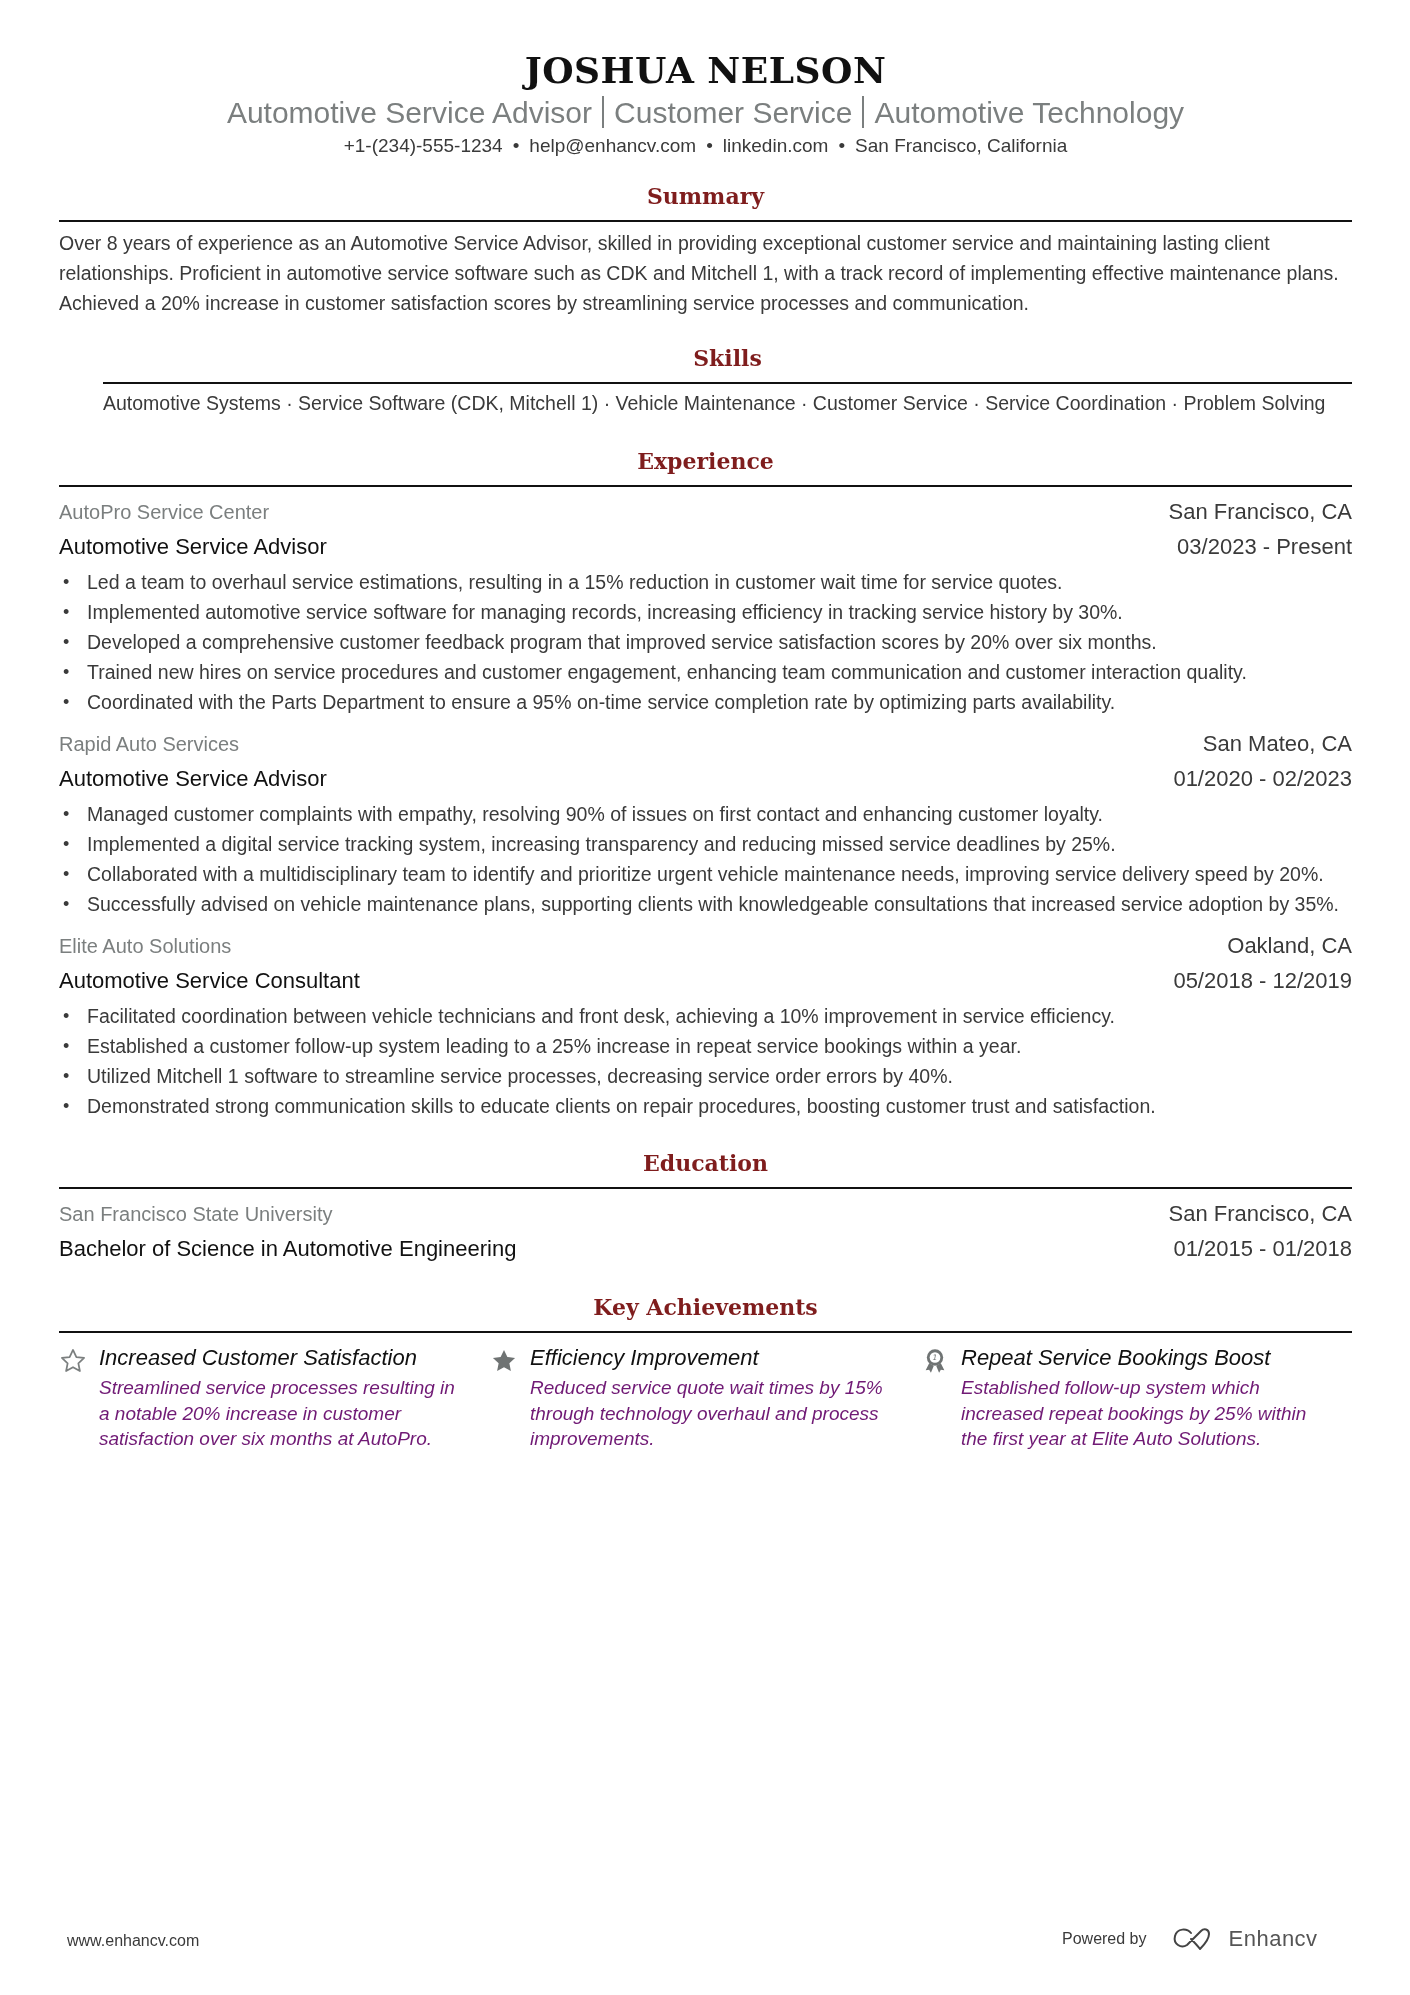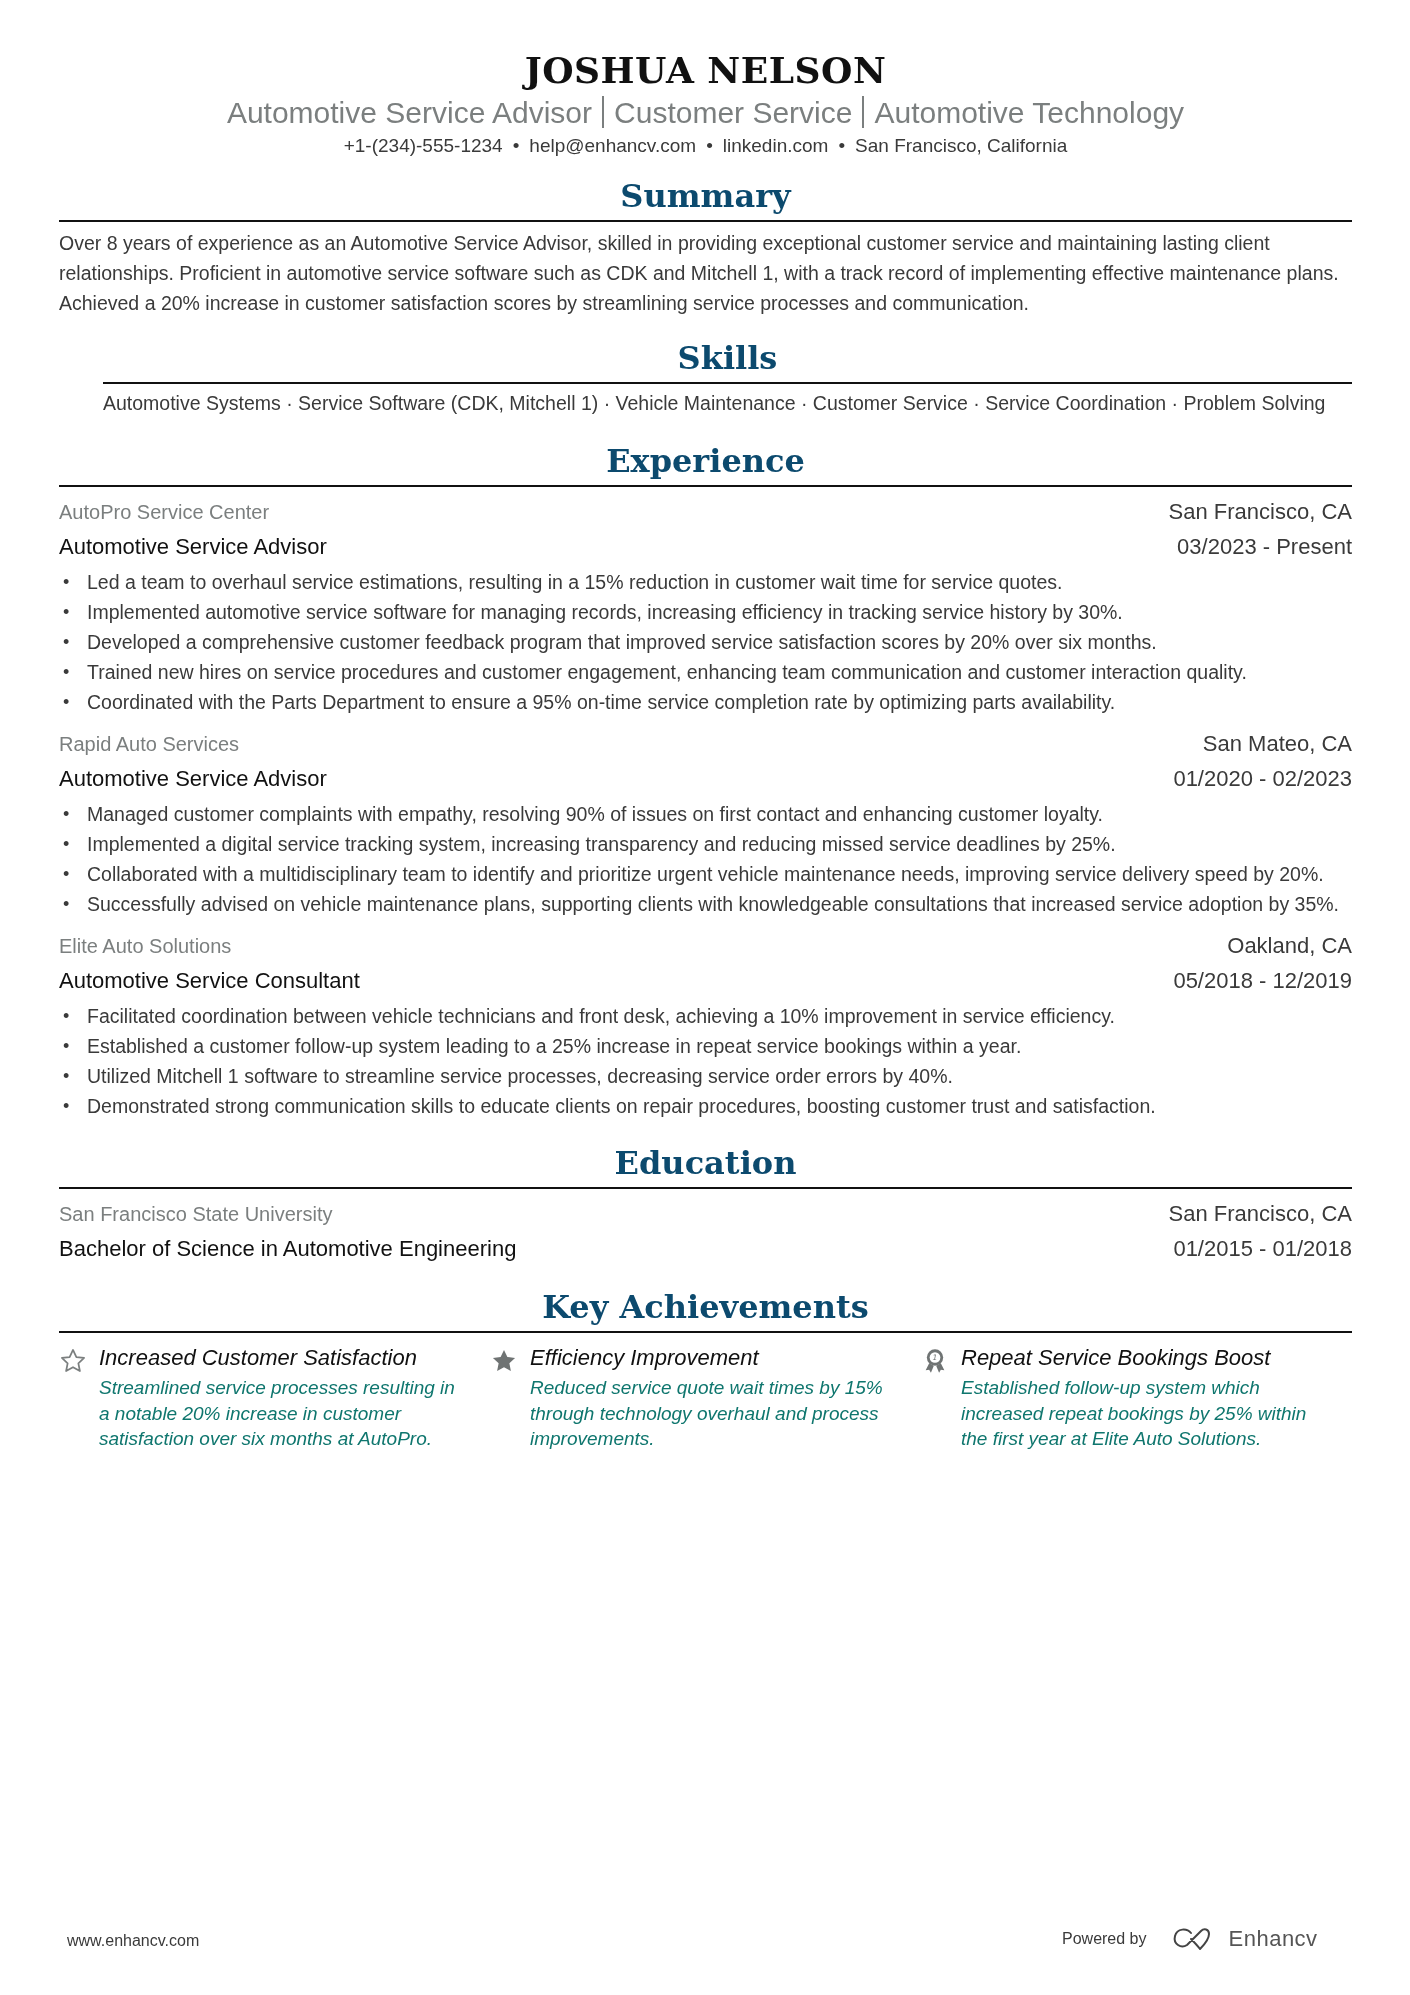--- a/index.html
+++ b/index.html
@@ -5,39 +5,39 @@
   * { box-sizing: border-box; margin: 0; padding: 0; }
   html, body { width: 1410px; height: 1995px; background: #ffffff; }
   body { position: relative; font-family: "Liberation Sans", "DejaVu Sans", sans-serif; color: #3a3a3a; overflow: hidden; }
   .page { position: absolute; left: 59px; top: 0; width: 1293px; }
   .header { text-align: center; padding-top: 48px; }
   .name { font-family: "DejaVu Serif", "Liberation Serif", serif; font-weight: bold; font-size: 36px; color: #111; letter-spacing: 0.5px; line-height: 44px; }
   .subtitle { font-size: 30px; color: #7b7f7f; line-height: 38px; margin-top: 2px; }
   .subtitle .sep { display: inline-block; width: 2px; height: 32px; background: #7b7f7f; vertical-align: -5px; margin: 0 10px; }
   .contact { font-size: 19px; color: #3a3a3a; line-height: 24px; margin-top: 2px; }
   .contact .dot { margin: 0 10px; }
-  .section-title { font-family: "DejaVu Serif", "Liberation Serif", serif; font-weight: bold; font-size: 32px; color: #0c4a6e; text-align: center; line-height: 36px; }
+  .section-title { font-family: "DejaVu Serif", "Liberation Serif", serif; font-weight: bold; font-size: 22px; color: #7f1d1d; text-align: center; line-height: 36px; }
   .rule { height: 2px; background: #111; margin-top: 6px; }
   .para { font-size: 19.5px; line-height: 30px; color: #3a3a3a; }
   .skills { font-size: 19.5px; line-height: 27px; color: #3a3a3a; margin-top: 6px; }
   .entry-row { display: flex; justify-content: space-between; align-items: baseline; }
   .company { font-size: 20px; color: #7b7f7f; line-height: 34px; }
   .loc { font-size: 22px; color: #3a3a3a; line-height: 34px; text-align: center; }
   .role { font-size: 22px; color: #111; line-height: 36px; }
   .dates { font-size: 22px; color: #3a3a3a; line-height: 36px; }
   ul.bullets { list-style: none; margin-top: 2px; }
   ul.bullets li { position: relative; padding-left: 28px; font-size: 19.5px; line-height: 30px; color: #3a3a3a; }
   ul.bullets li::before { content: "•"; position: absolute; left: 4px; top: 0; font-size: 18px; color: #3a3a3a; }
   .ach-grid { display: flex; margin-top: 10px; }
   .ach { width: 443px; display: flex; font-style: italic; }
   .ach-icon { width: 40px; flex: 0 0 40px; padding-top: 4px; }
   .ach-icon svg { width: 28px; height: 28px; }
   .ach-body { width: 370px; }
   .ach-title { font-size: 22px; color: #111; line-height: 30px; }
-  .ach-desc { font-size: 19px; color: #0f766e; line-height: 25.5px; margin-top: 2px; }
+  .ach-desc { font-size: 19px; color: #701a75; line-height: 25.5px; margin-top: 2px; }
   .footer-left { position: absolute; left: 67px; top: 1932px; font-size: 16px; color: #3a3a3a; }
   .footer-right { position: absolute; left: 1062px; top: 1926px; display: flex; align-items: center; }
   .powered { font-size: 16px; color: #3a3a3a; }
   .logo { margin-left: 24px; width: 48px; height: 26px; }
   .brand { font-size: 22px; color: #555; margin-left: 10px; letter-spacing: 0.5px; }
 </style>
 </head>
 <body>
 
 <div class="page">

